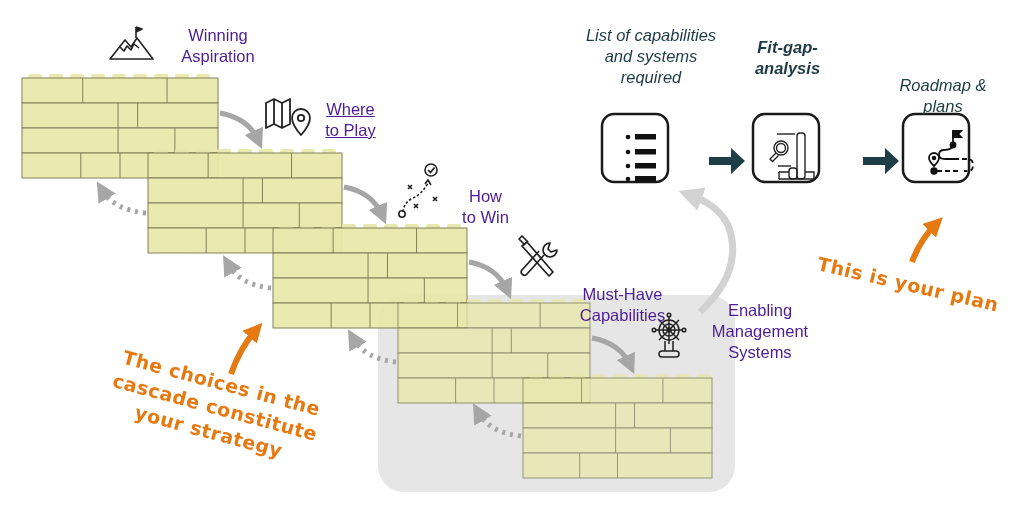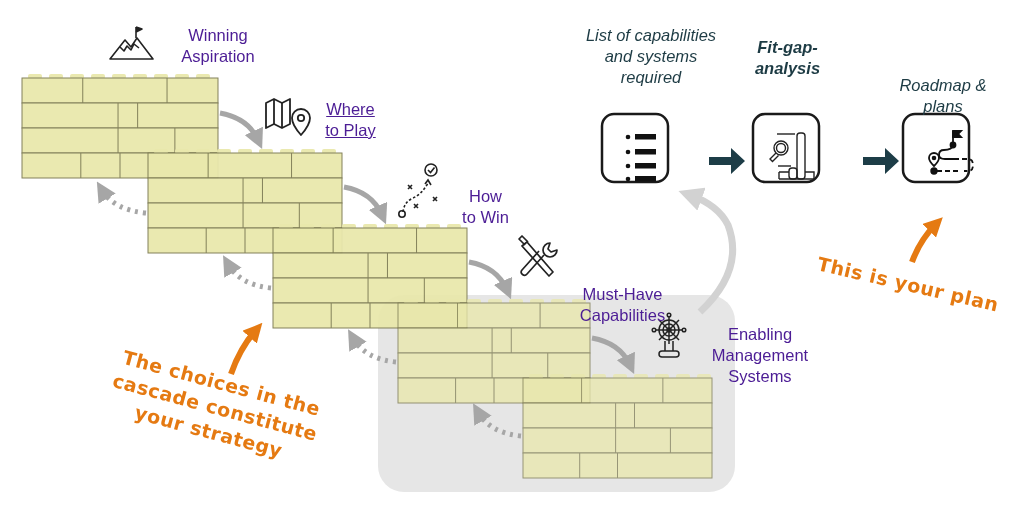--- a/index.html
+++ b/index.html
@@ -241,21 +241,21 @@
 </svg>
 
 <div class="label" style="left:168px;top:25px;width:100px;">Winning
 Aspiration</div>
 <div class="label" style="left:308px;top:99px;width:85px;text-decoration:underline;">Where
 to Play</div>
 <div class="label" style="left:448px;top:170px;width:75px;margin-top:16px;">How
 to Win</div>
 <div class="label" style="left:565px;top:242px;width:115px;margin-top:42px;">Must-Have
 Capabilities</div>
-<div class="label" style="left:690px;top:300px;width:140px;margin-top:24px;">Enabling
+<div class="label" style="left:690px;top:300px;width:140px;">Enabling
 Management
 Systems</div>
 
 <div class="label ital" style="left:566px;top:25px;width:170px;">List of capabilities
 and systems
 required</div>
 <div class="label ital" style="left:740px;top:37px;width:95px;font-weight:bold;">Fit-gap-
 analysis</div>
 <div class="label ital" style="left:888px;top:37px;width:110px;margin-top:38px;">Roadmap &amp;
 plans</div>

